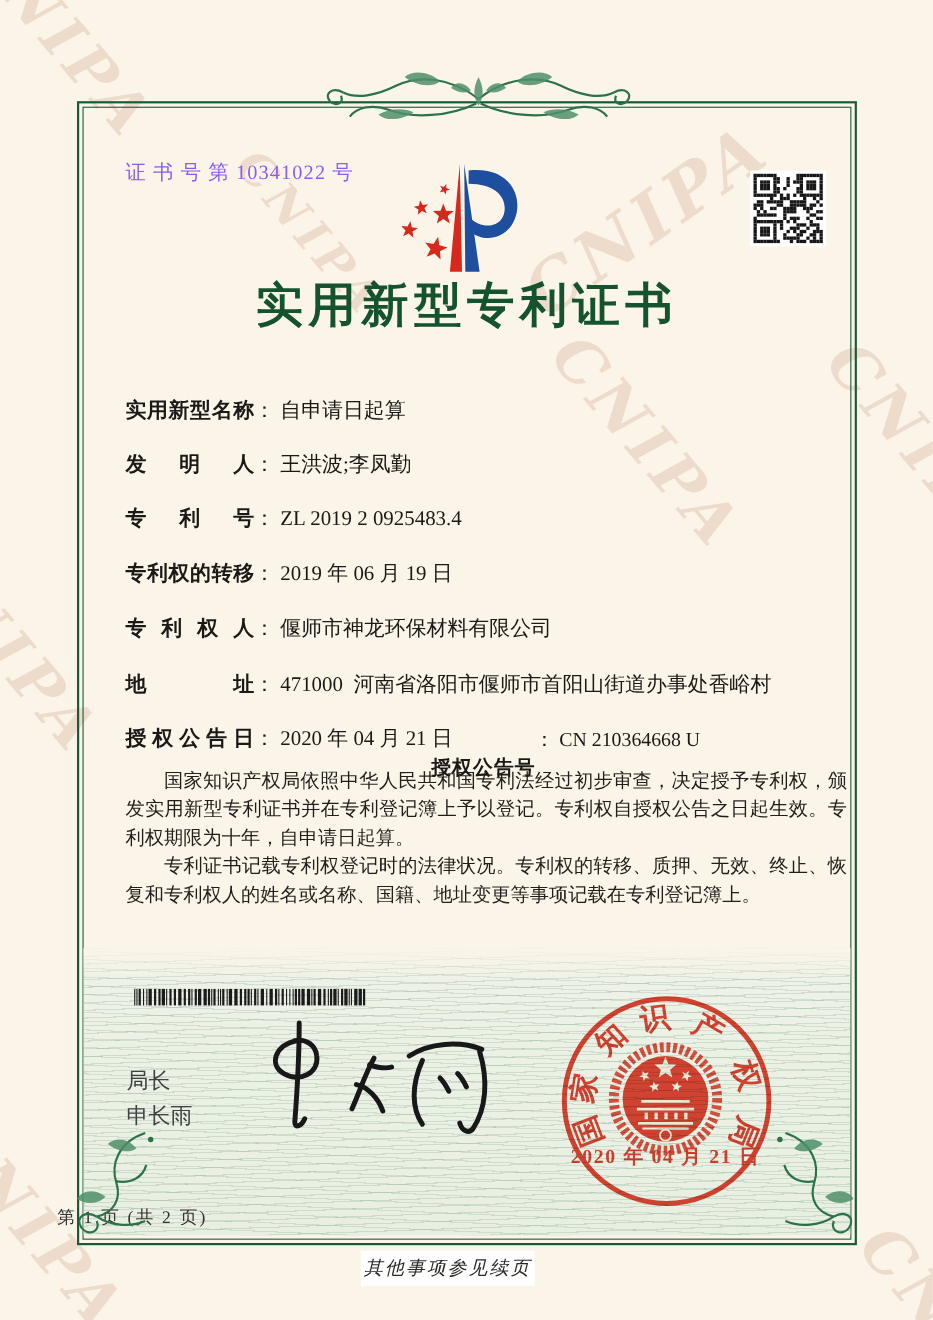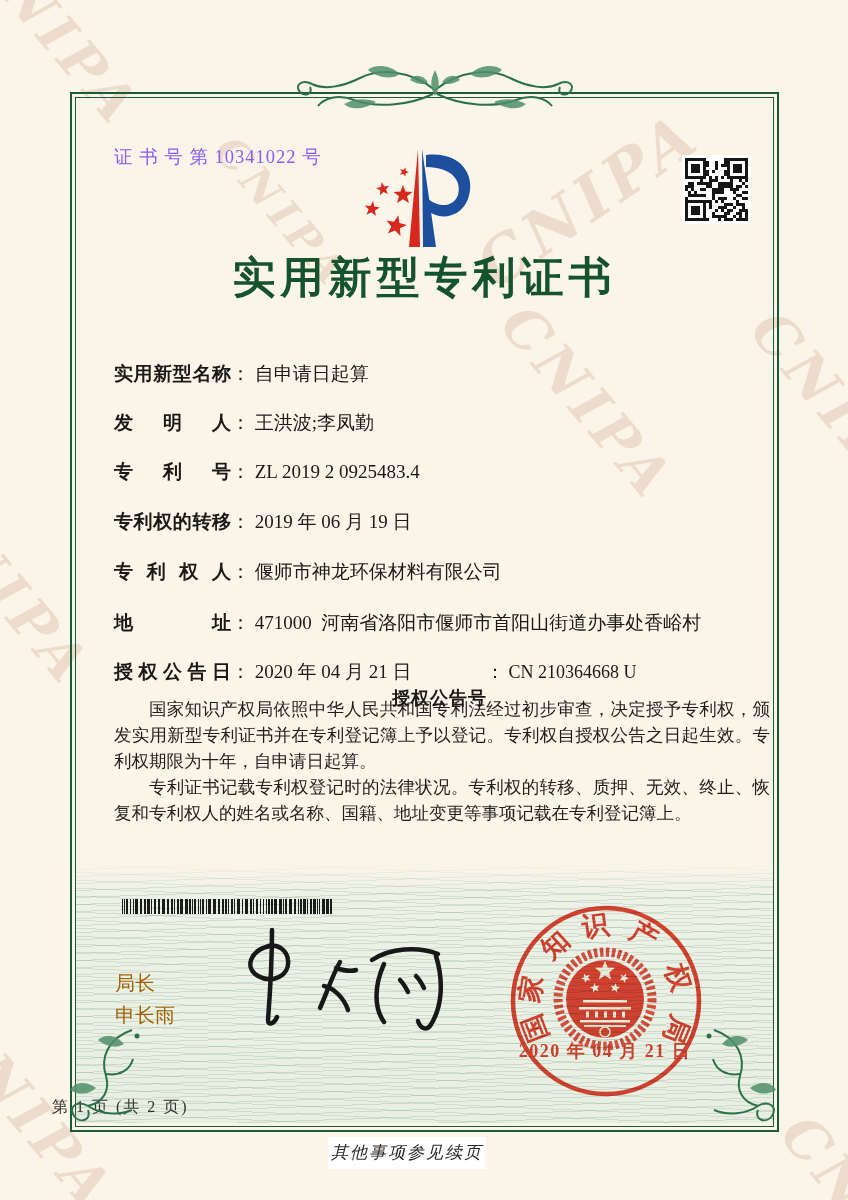--- a/index.html
+++ b/index.html
@@ -64,21 +64,21 @@
   .body-text{
     position:absolute;left:42px;top:602px;width:656px;
     font-size:17.5px;line-height:26px;text-align:justify;color:#201e1b;
   }
   .body-text p{margin:0;text-indent:2em;}
   
   .barcode{position:absolute;left:50px;top:805px;width:218px;height:15px;font-size:0;}
   .barcode i{display:inline-block;height:15px;background:#1b1b1b;}
   
   .director{position:absolute;left:43px;top:873px;font-family:"Liberation Sans","DejaVu Sans",sans-serif;
-    font-size:20px;color:#a16207;line-height:32px;}
+    font-size:20px;color:#404040;line-height:32px;}
   .signature{position:absolute;left:160px;top:830px;}
   
   .seal{position:absolute;left:428px;top:803px;mix-blend-mode:multiply;opacity:.94;}
   .seal text{font-family:"Liberation Serif","DejaVu Serif",serif;}
   
   .page-footer{
     position:absolute;left:-20px;top:1003px;width:100%;text-align:left;
     font-size:16px;color:#33312e;letter-spacing:2px;
   }
   .continuation{

